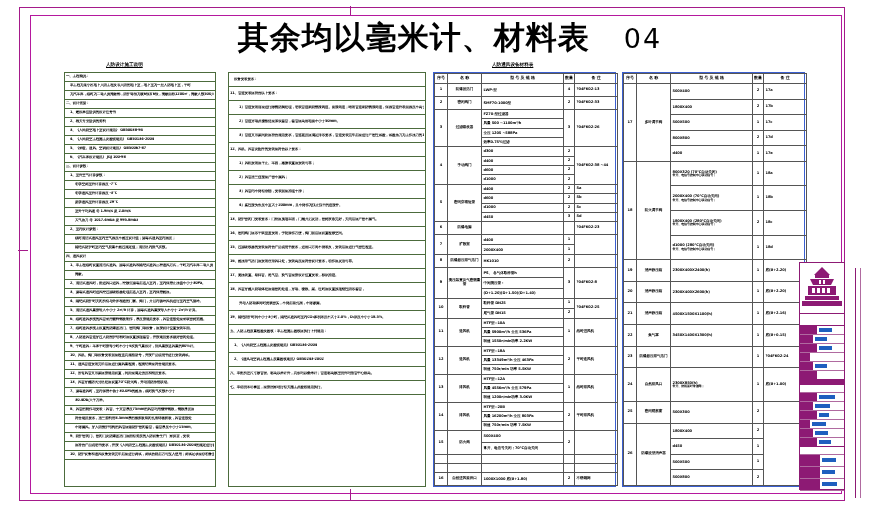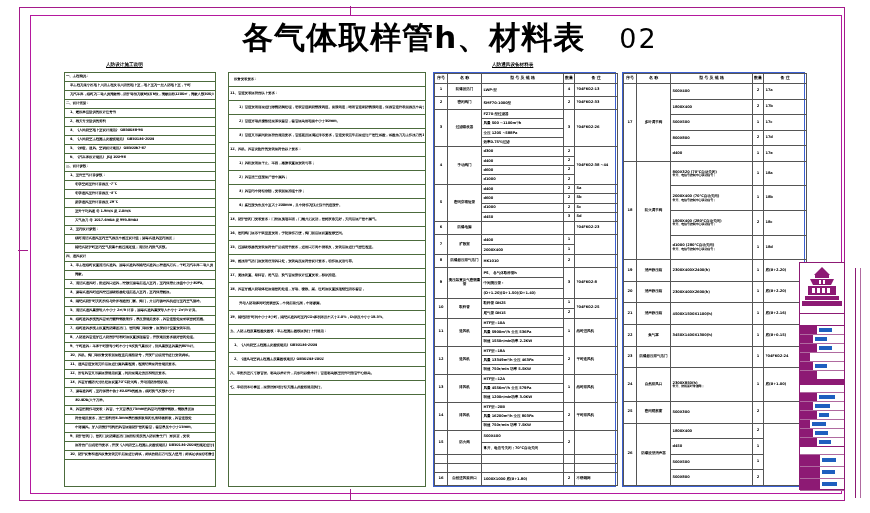--- a/index.html
+++ b/index.html
@@ -85,22 +85,22 @@
 
 <div class="sheet">
 
   <div class="frame-outer"></div>
   <div class="frame-inner"></div>
   <div class="tick tick-bottom"></div>
   <div class="tick tick-top"></div>
   <div class="tick tick-left"></div>
 
   <div class="title-row">
-    <div class="title-main">各气体取样管h、材料表</div>
-    <div class="title-num">02</div>
+    <div class="title-main">其余均以毫米计、材料表</div>
+    <div class="title-num">04</div>
   </div>
 
   <div class="col-head" style="left:106px;top:62px;">人防设计施工说明</div>
   <div class="col-head" style="left:492px;top:62px;">人防通风设备材料表</div>
 
   <div class="txtcol" id="notes-left" style="left:64px;top:72px;width:152px;height:415px;">
       <div class="txtrow ind0" style="height: 9px;">
         <span>一、工程概况：</span>
       </div>
       <div class="txtrow ind1" style="height: 9px;">

